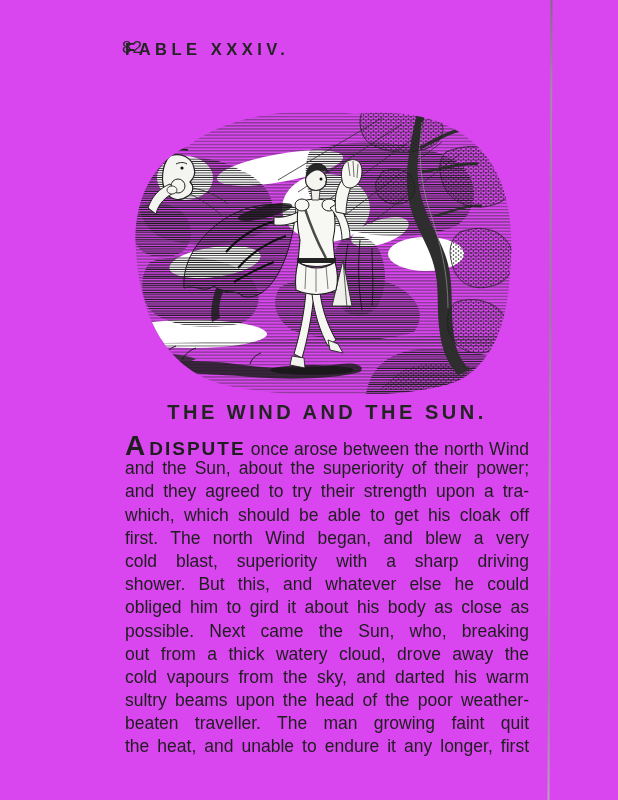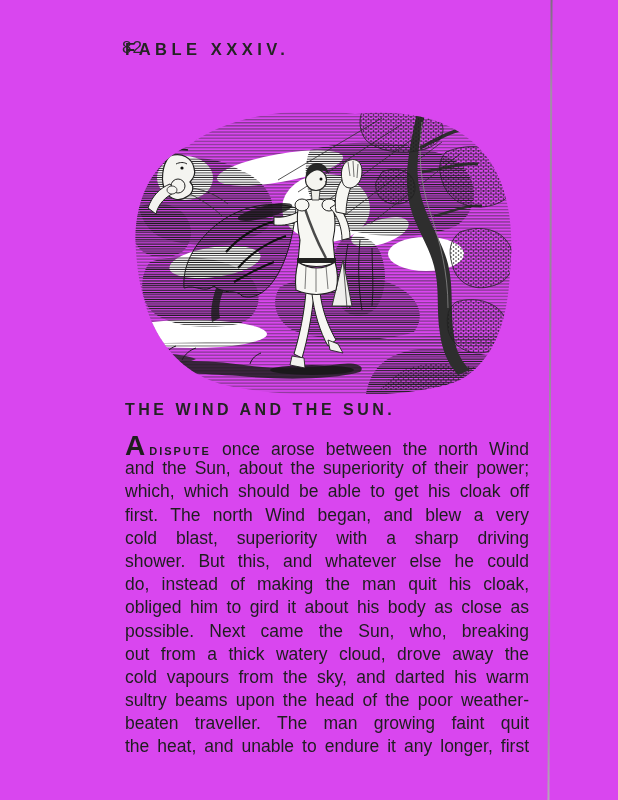--- a/index.html
+++ b/index.html
@@ -25,41 +25,41 @@
   .running-head{
     position:absolute;left:125px;top:40px;width:416px;
     text-align:left;font-size:16.5px;letter-spacing:4.5px;
     color:#242424;font-weight:600;
   }
   .illustration{
     position:absolute;left:130px;top:112px;width:384px;height:284px;
   }
   .caption{
     position:absolute;left:125px;top:401px;width:404px;
-    font-size:16px;letter-spacing:3.5px;
+    text-align:center;font-size:20px;letter-spacing:3.5px;
     color:#232323;font-weight:600;
   }
   .body-text{
     position:absolute;left:125px;top:434px;width:404px;
   }
   .line{
     height:23.2px;line-height:23.2px;
     font-size:17.5px;
     text-align:justify;text-align-last:justify;
     -moz-text-align-last:justify;
     white-space:nowrap;
     color:#1e1e1e;
   }
   .line.wrapline{white-space:normal;}
   .dropcap{
     font-size:28px;line-height:23.2px;font-weight:600;
     margin-right:4px;letter-spacing:0;
   }
   .smallcaps{
-    font-size:11px;letter-spacing:2px;font-weight:600;
+    font-size:19px;letter-spacing:2px;font-weight:600;
   }
 </style>
 </head>
 <body>
 
 <div class="page">
 
   <div class="edge-line"></div>
 
   <div class="folio">82</div>
@@ -214,25 +214,25 @@
     </svg>
   </div>
 
   <div class="caption">THE WIND AND THE SUN.</div>
 
   <div class="body-text">
     <div class="line wrapline">
       <span class="dropcap">A</span><span class="smallcaps">DISPUTE</span><span> once arose between the north Wind</span>
     </div>
     <div class="line">and the Sun, about the superiority of their power;</div>
+    <div class="line">and they agreed to try their strength upon a tra-</div>
     <div class="line">which, which should be able to get his cloak off</div>
     <div class="line">first.  The north Wind began, and blew a very</div>
     <div class="line">cold blast, superiority with a sharp driving</div>
     <div class="line">shower.  But this, and whatever else he could</div>
-    <div class="line">do, instead of making the man quit his cloak,</div>
     <div class="line">obliged him to gird it about his body as close as</div>
     <div class="line">possible.  Next came the Sun, who, breaking</div>
     <div class="line">out from a thick watery cloud, drove away the</div>
     <div class="line">cold vapours from the sky, and darted his warm</div>
     <div class="line">sultry beams upon the head of the poor weather-</div>
     <div class="line">beaten traveller.  The man growing faint quit</div>
     <div class="line">the heat, and unable to endure it any longer, first</div>
   </div>
 
 </div>

